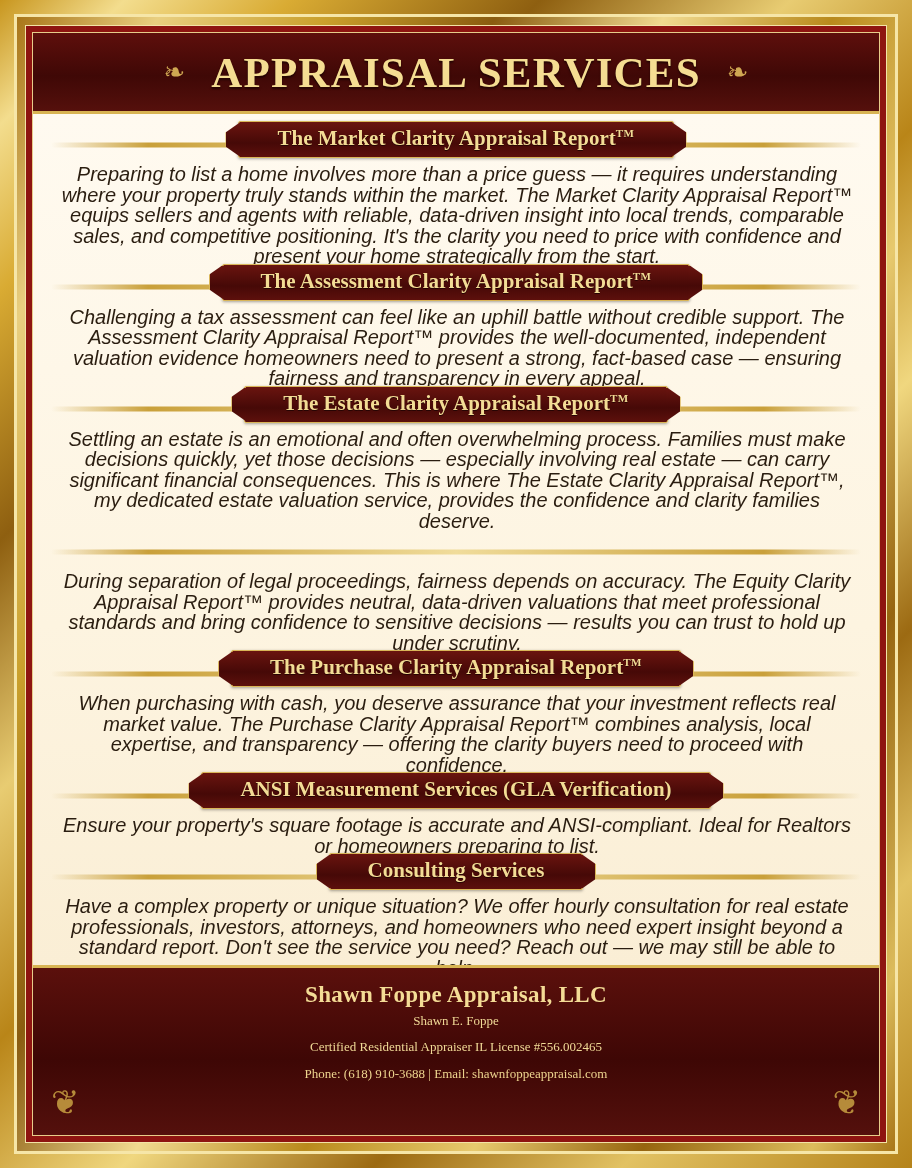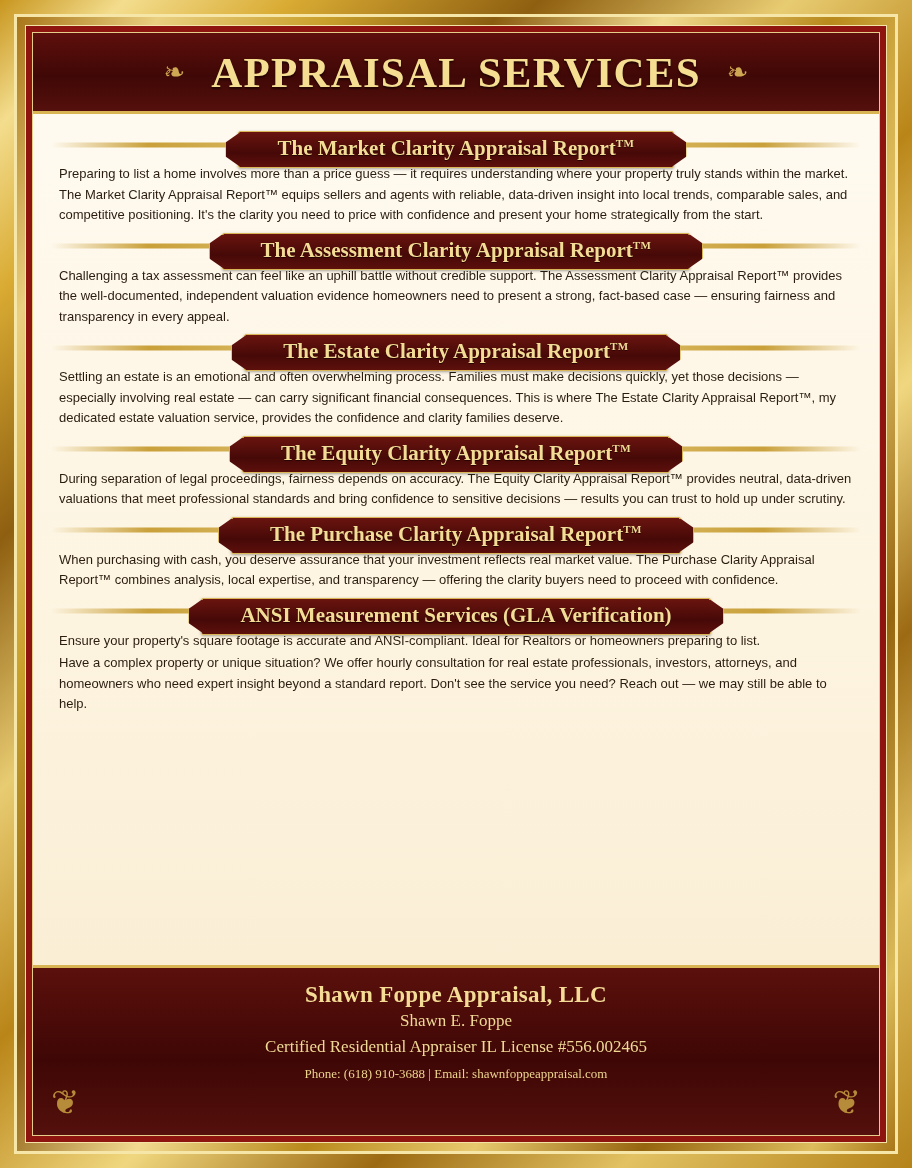--- a/index.html
+++ b/index.html
@@ -113,21 +113,21 @@
     overflow: hidden;
   }
 
   .section { margin-bottom: 2px; }
 
   
   .plaque-row {
     position: relative;
     height: 27px;
     display: flex;
-    align-items: flex-start;
+    align-items: flex-end;
     justify-content: center;
     margin: 7px 0 6px 0;
   }
   .plaque-rule {
     position: absolute;
     left: 0; right: 0; top: 50%;
     height: 5px;
     transform: translateY(-50%);
     background: linear-gradient(90deg,
       rgba(198,152,38,0) 0%,
@@ -171,24 +171,25 @@
   }
   .plaque h2 sup {
     font-size: 11px;
     vertical-align: super;
     letter-spacing: .5px;
   }
 
   .para {
     margin: 0 0 2px 0;
     padding: 0 6px 0 8px;
-    font-size: 13px;
+    font-size: 20px;
     line-height: 20.5px;
     color: #2a1d10;
-    text-align: left;
+    text-align: center;
+    font-style: italic;
   }
 
   
   .footer {
     flex: 0 0 auto;
     position: relative;
     height: 170px;
     background: linear-gradient(180deg, #5b100c 0%, #3e0705 55%, #54100c 100%);
     border-top: 3px solid #d8b453;
     color: #f1dca0;
@@ -198,21 +199,21 @@
   }
   .footer .biz {
     font-family: "Liberation Serif", serif;
     font-weight: bold;
     font-size: 23px;
     color: #f4dc96;
     letter-spacing: .3px;
   }
   .footer .line {
     font-family: "Liberation Serif", serif;
-    font-size: 17px;
+    font-size: 13px;
     line-height: 26px;
     color: #f0d996;
   }
   .footer .contact {
     font-family: "Liberation Serif", serif;
     font-size: 13px;
     margin-top: 6px;
     color: #eed58f;
   }
   .corner {
@@ -267,23 +268,20 @@
               <div class="plaque">
                 <h2><span>The Estate Clarity Appraisal Report</span><sup>TM</sup></h2>
               </div>
             </div>
             <p class="para">Settling an estate is an emotional and often overwhelming process. Families must make decisions quickly, yet those decisions — especially involving real estate — can carry significant financial consequences. This is where The Estate Clarity Appraisal Report™, my dedicated estate valuation service, provides the confidence and clarity families deserve.</p>
           </div>
 
           <div class="section">
             <div class="plaque-row">
               <div class="plaque-rule"></div>
-              <div class="plaque">
-                <h2><span>The Equity Clarity Appraisal Report</span><sup>TM</sup></h2>
-              </div>
             </div>
             <p class="para">During separation of legal proceedings, fairness depends on accuracy. The Equity Clarity Appraisal Report™ provides neutral, data-driven valuations that meet professional standards and bring confidence to sensitive decisions — results you can trust to hold up under scrutiny.</p>
           </div>
 
           <div class="section">
             <div class="plaque-row">
               <div class="plaque-rule"></div>
               <div class="plaque">
                 <h2><span>The Purchase Clarity Appraisal Report</span><sup>TM</sup></h2>
               </div>
@@ -295,20 +293,26 @@
             <div class="plaque-row">
               <div class="plaque-rule"></div>
               <div class="plaque">
                 <h2><span>ANSI Measurement Services (GLA Verification)</span><sup></sup></h2>
               </div>
             </div>
             <p class="para">Ensure your property's square footage is accurate and ANSI-compliant. Ideal for Realtors or homeowners preparing to list.</p>
           </div>
 
           <div class="section">
+            <div class="plaque-row">
+              <div class="plaque-rule"></div>
+              <div class="plaque">
+                <h2><span>Consulting Services</span><sup></sup></h2>
+              </div>
+            </div>
             <p class="para">Have a complex property or unique situation? We offer hourly consultation for real estate professionals, investors, attorneys, and homeowners who need expert insight beyond a standard report. Don't see the service you need? Reach out — we may still be able to help.</p>
           </div>
 
         </div>
 
         <div class="footer">
           <span class="corner bl">❦</span>
           <span class="corner br">❦</span>
           <div class="biz">Shawn Foppe Appraisal, LLC</div>
           <div class="line">Shawn E. Foppe</div>

